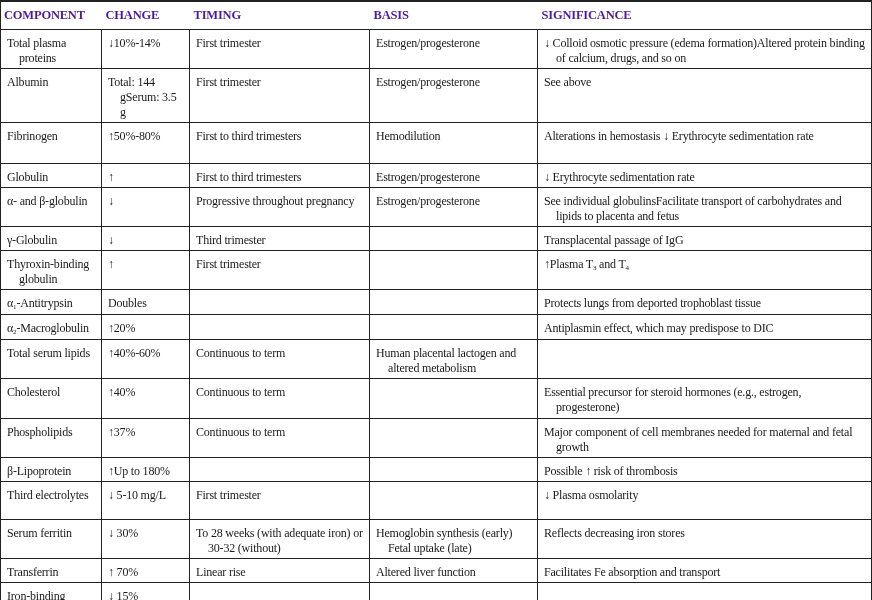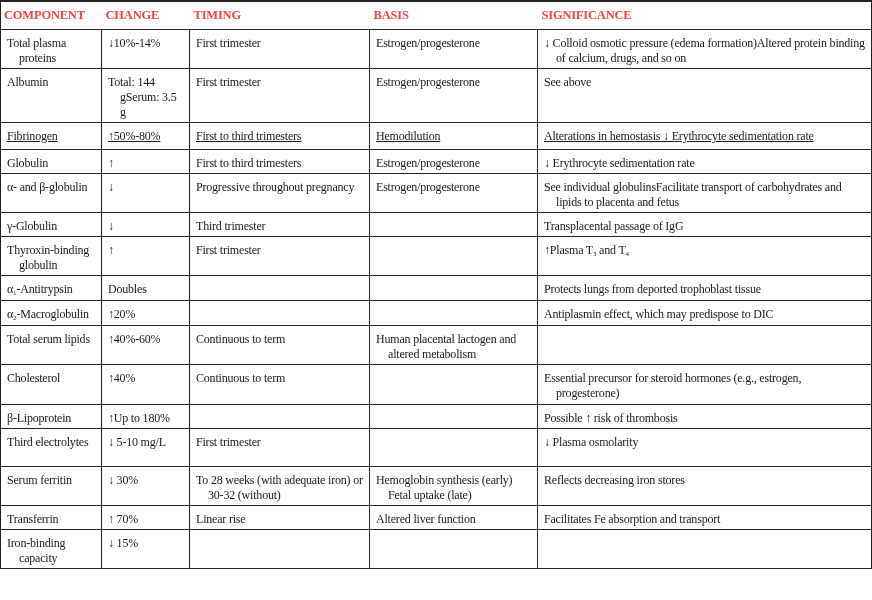--- a/index.html
+++ b/index.html
@@ -1,20 +1,20 @@
 <!DOCTYPE html>
 <html><head>
 <meta charset="utf-8">
 <style>
   html, body { margin: 0; padding: 0; background: #ffffff; }
   body { width: 872px; height: 600px; overflow: hidden; position: relative;
          font-family: "Liberation Serif", "DejaVu Serif", serif; color: #1a1a1a; }
   table { position: absolute; left: 0; top: 0; border-collapse: collapse; table-layout: fixed; width: 871px; }
   th { font-weight: bold; font-size: 12.5px; text-align: left; vertical-align: middle;
-       padding: 0 0 0 4px; height: 27px; color: #ef4444; letter-spacing: -0.2px;
+       padding: 0 0 0 4px; height: 27px; color: #4c1d95; letter-spacing: -0.2px;
        border-top: 2px solid #222; border-bottom: 1.5px solid #222; }
   th.first { padding-left: 3px; border-left: 1.5px solid #222; }
   th.last { border-right: 1.5px solid #222; margin-left: 8px; }
   td { font-size: 12px; line-height: 15px; vertical-align: top; padding: 6px 6px 2px 6px;
        border: 1.5px solid #222; color: #1a1a1a; letter-spacing: -0.2px; }
   td .cell { display: block; padding-left: 12px; text-indent: -12px; }
   td.c0 .cell { padding-left: 12px; text-indent: -12px; }
   sub { font-size: 7px; vertical-align: -2px; line-height: 0; }
   col.c0 { width: 101px; } col.c1 { width: 88px; } col.c2 { width: 180px; }
   col.c3 { width: 168px; } col.c4 { width: 334px; }
@@ -67,21 +67,21 @@
         <td class="c2">
           <span class="cell">First trimester</span>
         </td>
         <td class="c3">
           <span class="cell">Estrogen/progesterone</span>
         </td>
         <td class="c4">
           <span class="cell">See above</span>
         </td>
       </tr>
-      <tr style="height: 27px; text-decoration: underline;">
+      <tr style="height: 41px;">
         <td class="c0">
           <span class="cell">Fibrinogen</span>
         </td>
         <td class="c1">
           <span class="cell">↑50%-80%</span>
         </td>
         <td class="c2">
           <span class="cell">First to third trimesters</span>
         </td>
         <td class="c3">
@@ -218,20 +218,37 @@
           <span class="cell">↑40%</span>
         </td>
         <td class="c2">
           <span class="cell">Continuous to term</span>
         </td>
         <td class="c3">
           <span class="cell"></span>
         </td>
         <td class="c4">
           <span class="cell">Essential precursor for steroid hormones (e.g., estrogen, progesterone)</span>
+        </td>
+      </tr>
+      <tr style="height: 37px;">
+        <td class="c0">
+          <span class="cell">Phospholipids</span>
+        </td>
+        <td class="c1">
+          <span class="cell">↑37%</span>
+        </td>
+        <td class="c2">
+          <span class="cell">Continuous to term</span>
+        </td>
+        <td class="c3">
+          <span class="cell"></span>
+        </td>
+        <td class="c4">
+          <span class="cell">Major component of cell membranes needed for maternal and fetal growth</span>
         </td>
       </tr>
       <tr style="height: 24px;">
         <td class="c0">
           <span class="cell">β-Lipoprotein</span>
         </td>
         <td class="c1">
           <span class="cell">↑Up to 180%</span>
         </td>
         <td class="c2">

